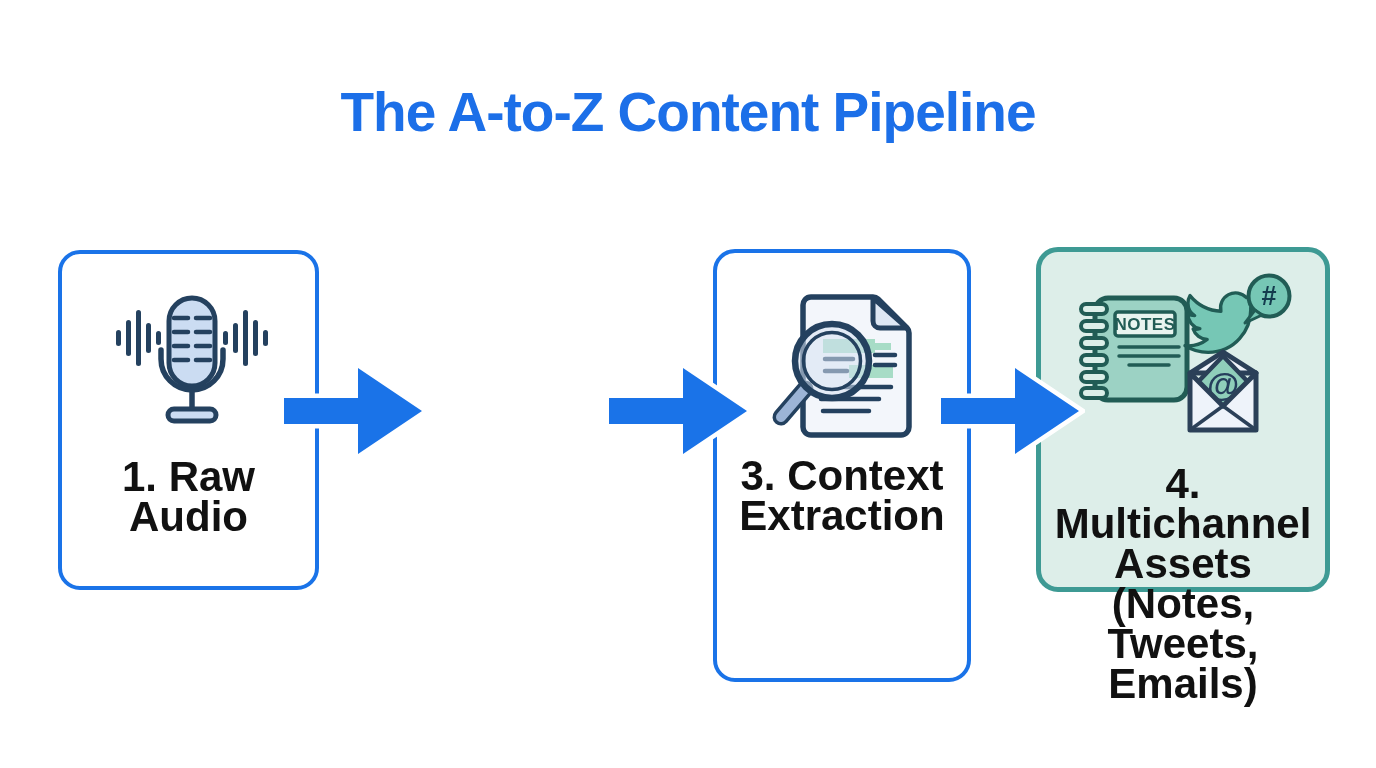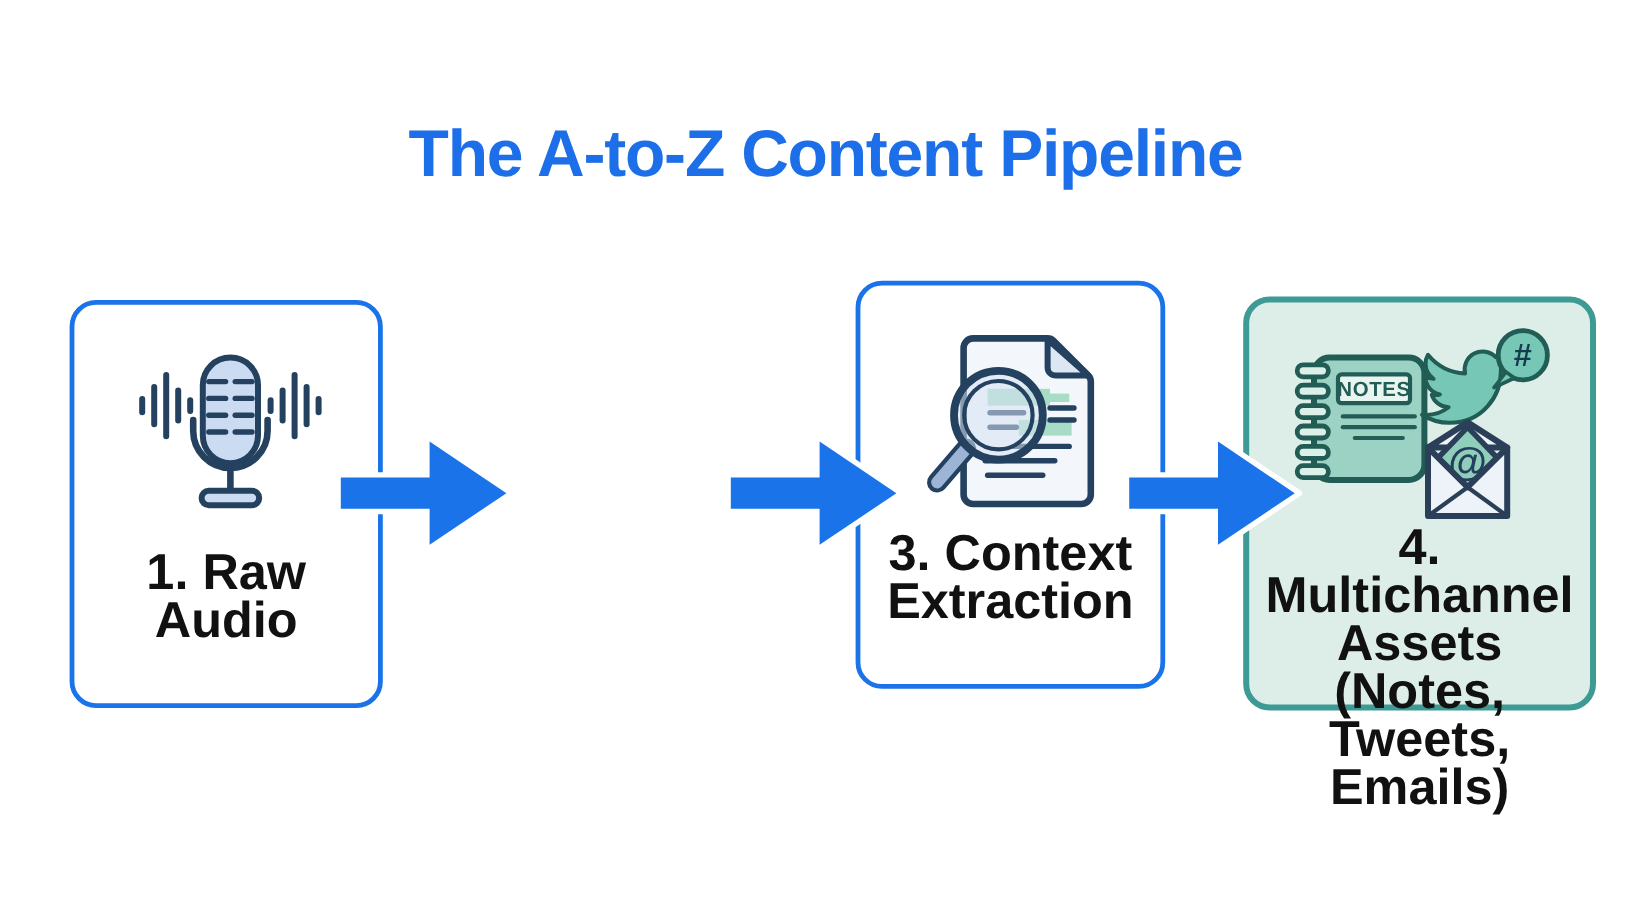--- a/index.html
+++ b/index.html
@@ -3,37 +3,37 @@
 <meta charset="utf-8">
 <style>
   html,body{margin:0;padding:0;background:#ffffff;}
   .canvas{
     position:relative;width:1376px;height:768px;background:#ffffff;
     overflow:hidden;font-family:"Liberation Sans",sans-serif;
   }
   .diagram-title{
     position:absolute;top:80px;left:0;width:100%;
     text-align:center;font-size:55px;font-weight:700;letter-spacing:-1px;
-    color:#1c6fe8;white-space:nowrap;margin-top:16px;
+    color:#1c6fe8;white-space:nowrap;
   }
   .step{
     position:absolute;background:#ffffff;border:4px solid #1a73e8;
     border-radius:22px;box-sizing:border-box;
   }
   .step.teal{background:#ddeee9;border:5px solid #3e9a94;}
   .step .icon-area{position:absolute;}
   .step .label{
     position:absolute;left:0;right:0;top:203px;padding:0 10px;
     text-align:center;font-size:42px;line-height:40px;font-weight:700;color:#111111;
   }
-  .step.teal .label{top:184px;padding:0 8px;}
+  .step.teal .label{top:212px;padding:0 8px;}
   .arrow{position:absolute;top:361px;z-index:5;}
   #s1{left:58px;top:250px;width:261px;height:340px;}
   #s2{left:390px;top:249px;width:257px;height:340px;}
-  #s3{left:713px;top:234px;width:258px;height:340px;}
+  #s3{left:713px;top:249px;width:258px;height:433px;}
   #s4{left:1036px;top:247px;width:294px;height:345px;}
 </style>
 </head>
 <body>
 
 <div class="canvas">
 
   <div class="diagram-title">The A-to-Z Content Pipeline</div>
 
   <div class="step" id="s1">

